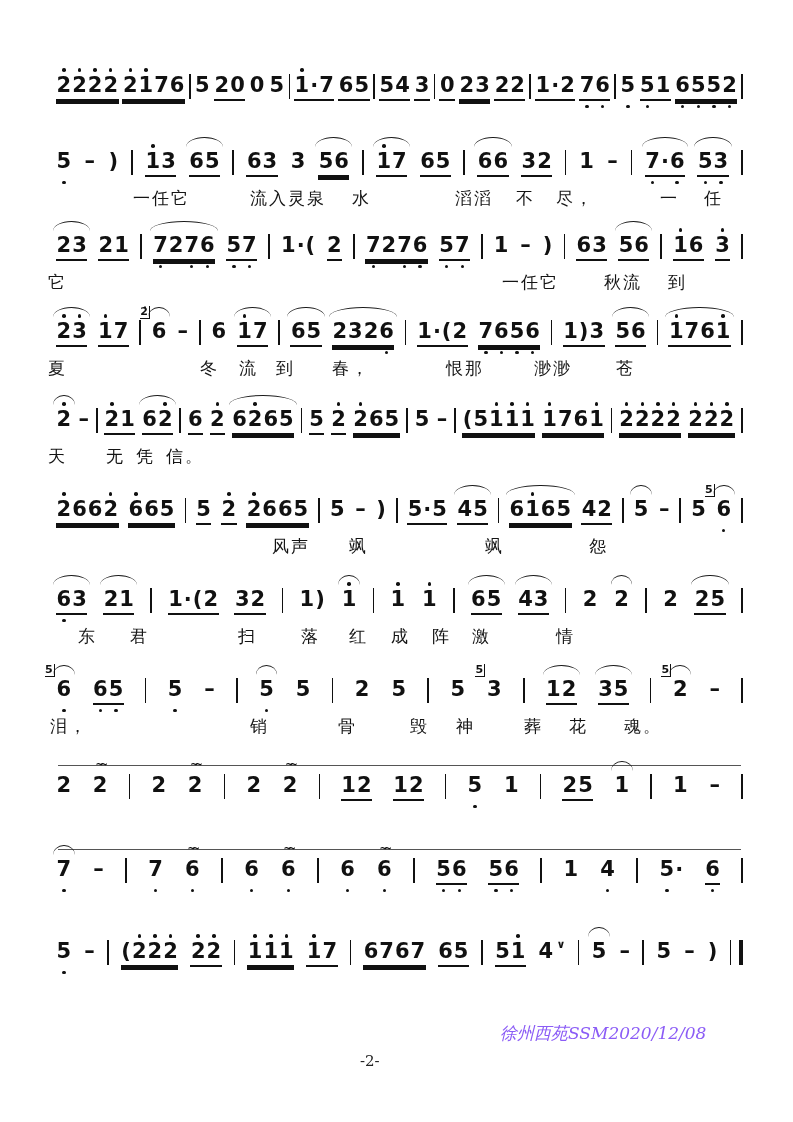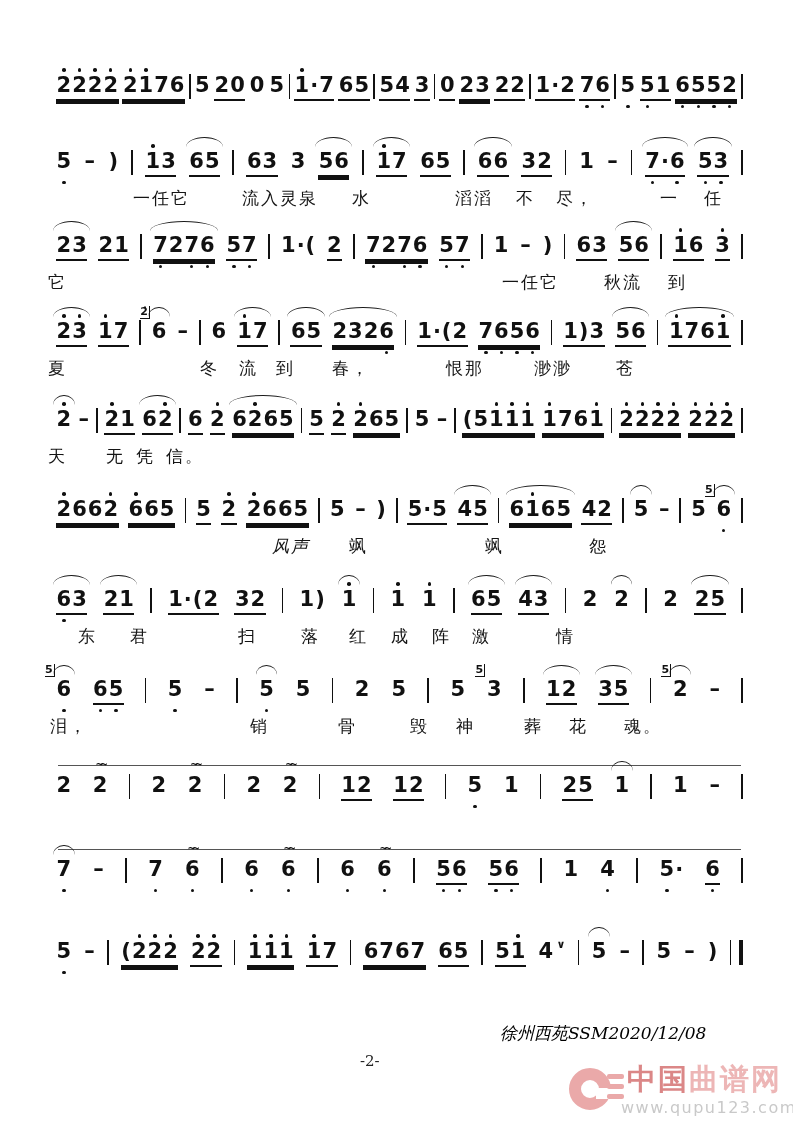--- a/index.html
+++ b/index.html
@@ -26,21 +26,21 @@
   .grace{position:absolute;top:-12px;left:-11px;font:bold 11px "DejaVu Sans",sans-serif;
          font-style:normal;line-height:1.05;border-bottom:1.3px solid #111;
          border-right:1.3px solid #111;padding:0 1px 0 0;color:#111;}
   .breath{font:bold 11px "DejaVu Sans",sans-serif;vertical-align:top;margin-left:3px;color:#111;}
   .bar{width:1.6px;background:#111;height:25px;margin-top:2px;flex:none;}
   .bar.end{width:8px;background:none;border-left:1.6px solid #111;border-right:4.5px solid #111;}
   .overline{position:absolute;left:58px;right:52px;top:-7px;border-top:1.3px solid #555;height:0;}
   .lyric{position:absolute;top:39px;font:17px "DejaVu Serif",serif;color:#141414;
          white-space:nowrap;letter-spacing:2px;}
   
-  .attribution{position:absolute;left:500px;top:1022px;font:italic 17px "DejaVu Serif",serif;color:#000000;}
+  .attribution{position:absolute;left:500px;top:1022px;font:italic 17px "DejaVu Serif",serif;color:#8b5cf6;}
   .pagenum{position:absolute;left:360px;top:1052px;font:15px "DejaVu Serif",serif;color:#222;}
   
   .watermark{position:absolute;right:6px;top:1058px;width:218px;height:62px;}
   .wm-logo{position:absolute;left:0;top:8px;width:54px;height:48px;}
   .wm-logo .c{position:absolute;left:0;top:2px;width:42px;height:42px;border-radius:50%;
               border:12px solid #eaa9a9;box-sizing:border-box;}
   .wm-logo .c:after{content:"";position:absolute;right:-13px;top:8px;width:16px;height:11px;background:#fff;}
   .wm-logo .b1,.wm-logo .b2,.wm-logo .b3{position:absolute;left:38px;width:17px;height:4.5px;
               background:#eaa9a9;border-radius:2px;}
   .wm-logo .b1{top:8px;} .wm-logo .b2{top:18px;} .wm-logo .b3{top:28px;}
@@ -105,21 +105,21 @@
           <span class="tok u1"><span class="tx"><span class="ch">3</span><span class="ch">2</span></span></span>
           <span class="bar"></span>
           <span class="tok"><span class="tx"><span class="ch">1</span></span></span>
           <span class="tok"><span class="tx"><span class="ch">–</span></span></span>
           <span class="bar"></span>
           <span class="tok u1"><i class="slur"></i><span class="tx"><span class="ch">7<i class="dot db"></i></span><span class="ch">·</span><span class="ch">6<i class="dot db"></i></span></span></span>
           <span class="tok u1"><i class="slur"></i><span class="tx"><span class="ch">5<i class="dot db"></i></span><span class="ch">3<i class="dot db"></i></span></span></span>
           <span class="bar"></span>
         </div>
         <span class="lyric" style="left: 133px;">一任它</span>
-        <span class="lyric" style="left: 242px;">流入灵泉</span>
+        <span class="lyric" style="left: 250px;">流入灵泉</span>
         <span class="lyric" style="left: 352px;">水</span>
         <span class="lyric" style="left: 455px;">滔滔</span>
         <span class="lyric" style="left: 516px;">不</span>
         <span class="lyric" style="left: 556px;">尽，</span>
         <span class="lyric" style="left: 660px;">一</span>
         <span class="lyric" style="left: 704px;">任</span>
       </div>
       <div class="line" style="top: 232px;">
         <div class="notes">
           <span class="tok u1"><i class="slur"></i><span class="tx"><span class="ch">2</span><span class="ch">3</span></span></span>
@@ -232,21 +232,21 @@
           <span class="tok u2"><i class="slur"></i><span class="tx"><span class="ch">6</span><span class="ch">1<i class="dot da"></i></span><span class="ch">6</span><span class="ch">5</span></span></span>
           <span class="tok u1"><span class="tx"><span class="ch">4</span><span class="ch">2</span></span></span>
           <span class="bar"></span>
           <span class="tok"><i class="slur"></i><span class="tx"><span class="ch">5</span></span></span>
           <span class="tok"><span class="tx"><span class="ch">–</span></span></span>
           <span class="bar"></span>
           <span class="tok"><span class="tx"><span class="ch">5</span></span></span>
           <span class="tok"><i class="slur"></i><i class="grace">5</i><span class="tx"><span class="ch">6<i class="dot db"></i></span></span></span>
           <span class="bar"></span>
         </div>
-        <span class="lyric" style="left: 272px; font-style: italic;">风声</span>
+        <span class="lyric" style="left: 272px;">风声</span>
         <span class="lyric" style="left: 349px;">飒</span>
         <span class="lyric" style="left: 485px;">飒</span>
         <span class="lyric" style="left: 589px;">怨</span>
       </div>
       <div class="line" style="top: 586px;">
         <div class="notes">
           <span class="tok u1"><i class="slur"></i><span class="tx"><span class="ch">6<i class="dot db"></i></span><span class="ch">3</span></span></span>
           <span class="tok u1"><i class="slur"></i><span class="tx"><span class="ch">2</span><span class="ch">1</span></span></span>
           <span class="bar"></span>
           <span class="tok u1"><span class="tx"><span class="ch">1</span><span class="ch">·</span><span class="ch">(</span><span class="ch">2</span></span></span>
@@ -385,23 +385,13 @@
           <span class="bar"></span>
           <span class="tok"><span class="tx"><span class="ch">5</span></span></span>
           <span class="tok"><span class="tx"><span class="ch">–</span></span></span>
           <span class="tok"><span class="tx"><span class="ch">)</span></span></span>
           <span class="bar end"></span>
         </div>
       </div>
     </div>
   <div class="attribution">徐州西苑SSM2020/12/08</div>
   <div class="pagenum">-2-</div>
-  <div class="watermark">
-    <div class="wm-logo">
-      <i class="c"></i>
-        <i class="b1"></i>
-        <i class="b2"></i>
-        <i class="b3"></i>
-    </div>
-    <div class="wm-text"><span class="wm-strong">中国</span><span class="wm-light">曲谱网</span></div>
-    <div class="wm-url">www.qupu123.com</div>
-  </div>
 </div>
 
 </body></html>

